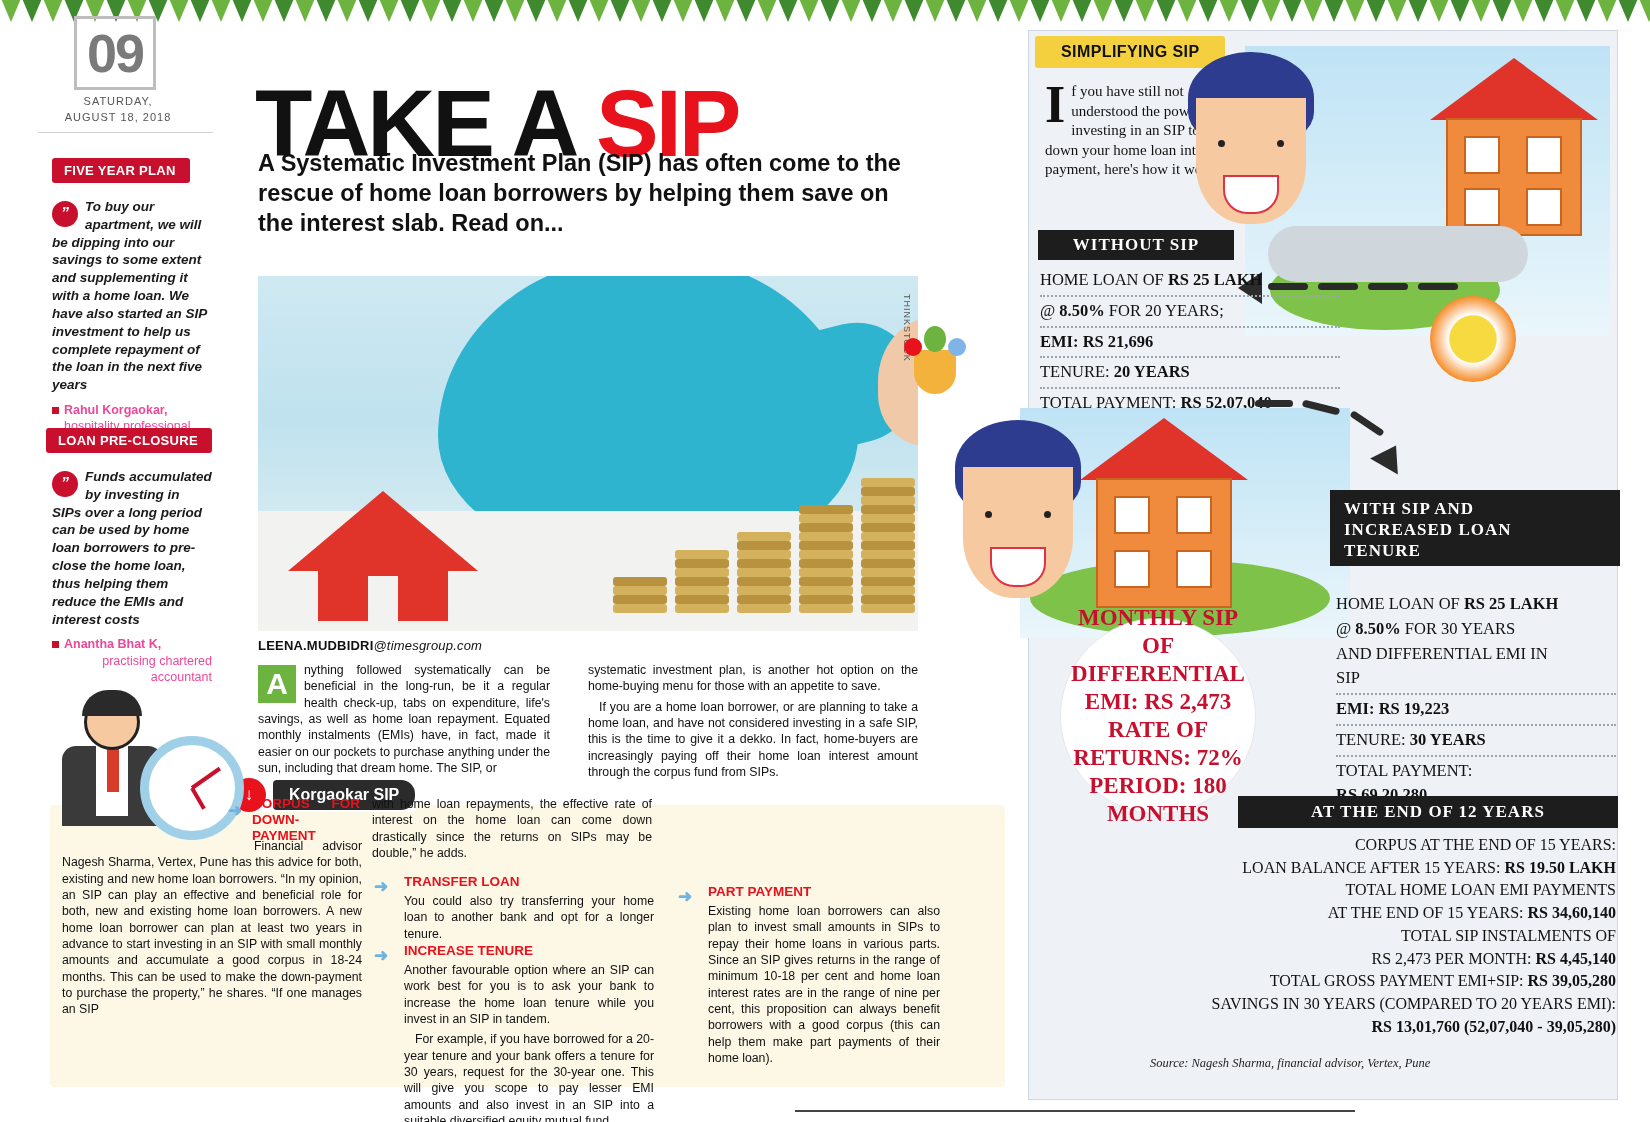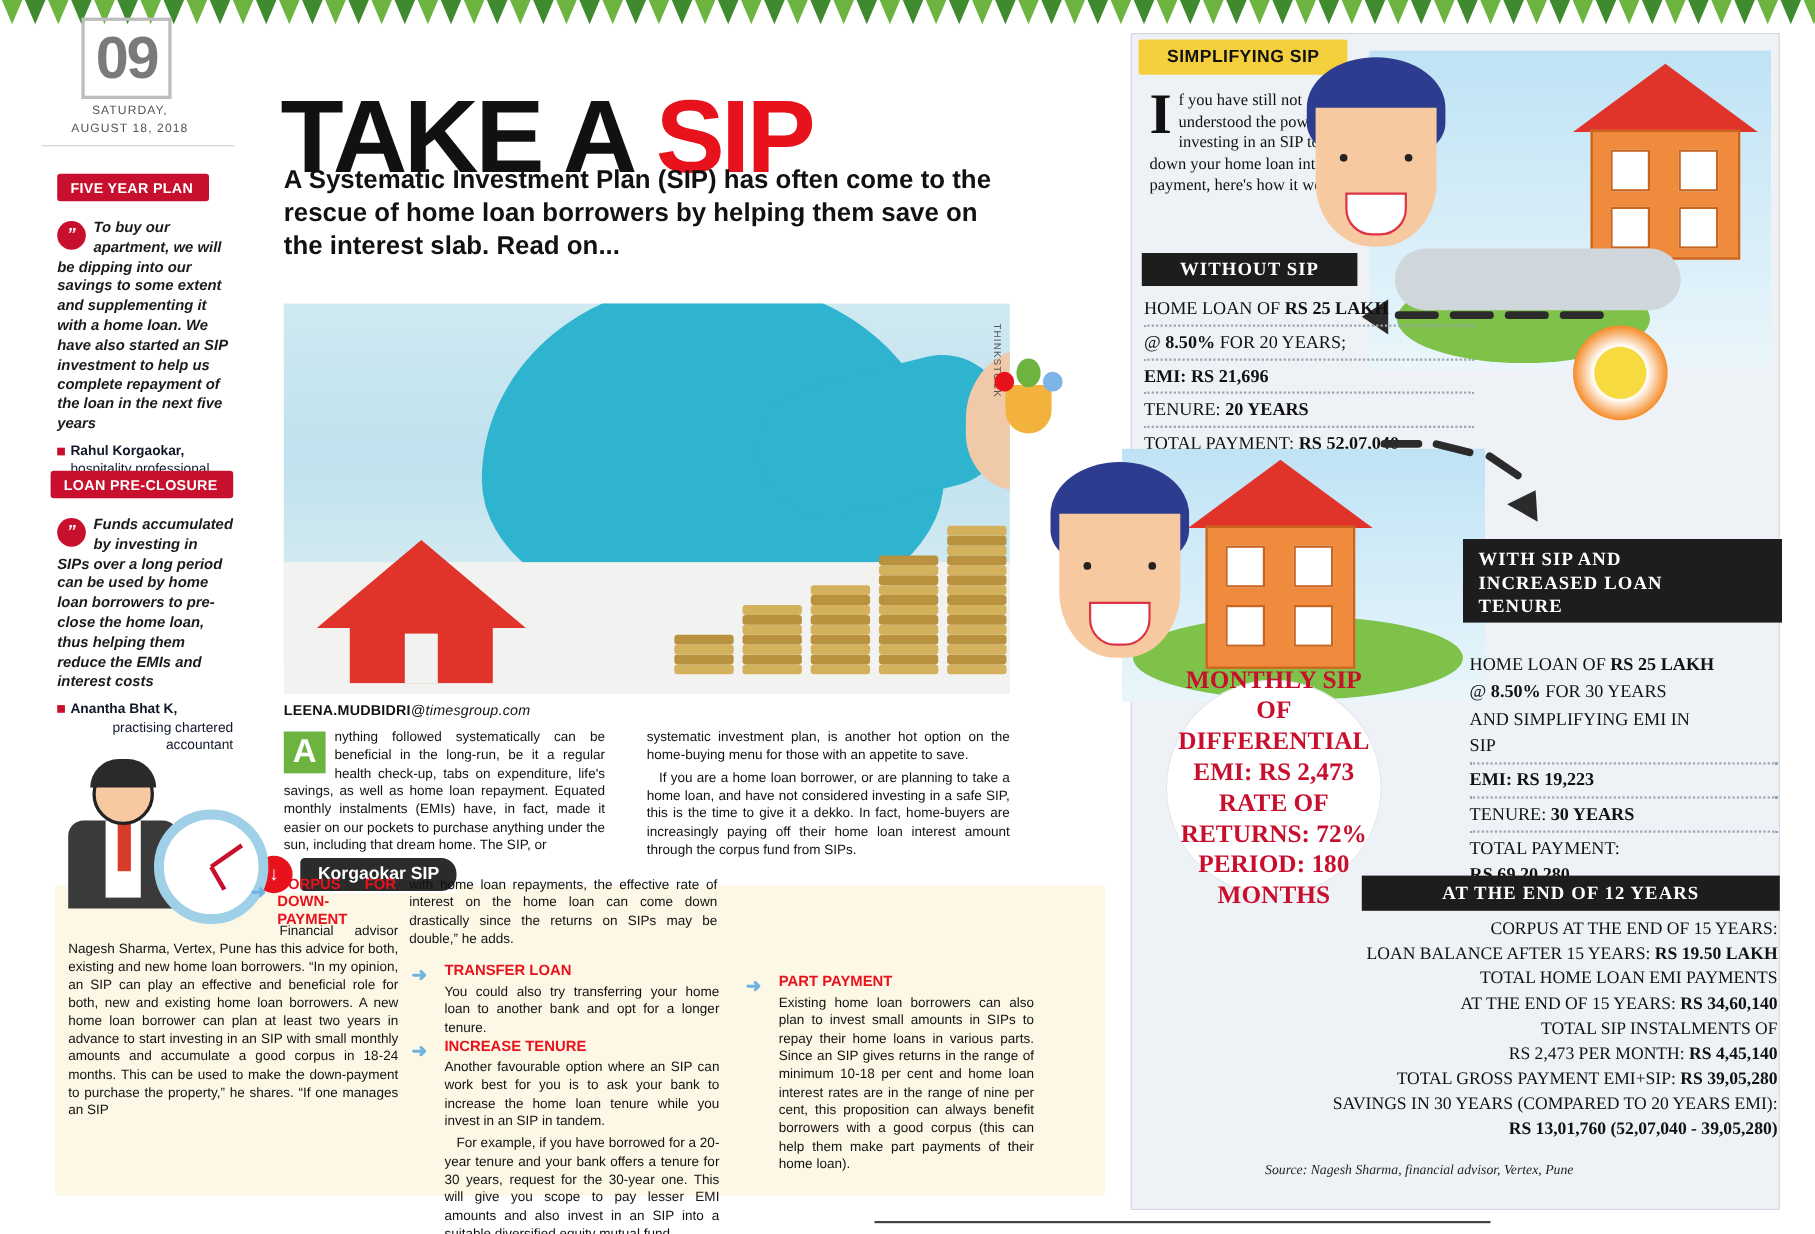--- a/index.html
+++ b/index.html
@@ -19,21 +19,21 @@
   .rail{position:absolute;left:0;top:0;width:232px;height:1122px;}
   .page-num-box{position:absolute;left:74px;top:16px;width:82px;height:74px;border:3px solid #bdbdbd;display:flex;align-items:center;justify-content:center;}
   .page-num{font-size:54px;font-weight:bold;color:#7a7a7a;letter-spacing:-2px;font-family:"Liberation Sans",sans-serif;}
   .dateline{position:absolute;left:48px;top:94px;width:140px;text-align:center;font-size:11px;letter-spacing:1px;color:#555;line-height:1.45;}
   .rail-divider{position:absolute;left:38px;top:132px;width:175px;height:1px;background:#d2d2d2;}
 
   .tag{display:inline-block;background:#c8102e;color:#fff;font-size:13px;font-weight:bold;padding:5px 14px 5px 12px;border-radius:3px;letter-spacing:.3px;}
   .tag-wrap{position:absolute;}
   .quote-mark{width:26px;height:26px;border-radius:50%;background:#c8102e;color:#fff;font-size:16px;font-weight:bold;display:inline-flex;align-items:center;justify-content:center;font-style:italic;float:left;margin:3px 7px 2px 0;}
   .quote-body{font-size:13.5px;line-height:1.32;font-style:italic;font-weight:bold;color:#1a1a1a;}
-  .attrib{font-size:12.5px;line-height:1.3;margin-top:8px;color:#0f172a;}
+  .attrib{font-size:12.5px;line-height:1.3;margin-top:8px;color:#ec4899;}
   .attrib .nm{font-weight:bold;}
   .sq{display:inline-block;width:7px;height:7px;background:#c8102e;margin-right:5px;}
 
   
   .headline{position:absolute;left:255px;top:18px;font-size:94px;font-weight:bold;letter-spacing:-3px;line-height:.92;font-family:"Liberation Sans",sans-serif;}
   .headline .red{color:#e8121d;}
   .standfirst{position:absolute;left:258px;top:148px;width:660px;font-size:23.5px;font-weight:bold;line-height:1.28;color:#111;}
 
   
   .photo{position:absolute;left:258px;top:276px;width:660px;height:355px;background:linear-gradient(180deg,#cfe9f2 0%,#bfe2ee 40%,#e9f2f5 100%);overflow:hidden;}
@@ -426,21 +426,21 @@
 <div class="arrow-dark" style="left:1378px;top:440px;border-left:none;border-right:24px solid #2b2b2b;transform:rotate(120deg);"></div>
 
 <div class="blackbar" style="position:absolute;left:1330px;top:490px;width:290px;height:76px;padding:8px 0 0 14px;text-align:left;font-size:17px;line-height:1.24;">
   <div>WITH SIP AND</div>
   <div>INCREASED LOAN</div>
   <div>TENURE</div>
 </div>
 <div class="factlist" style="position:absolute;left:1336px;top:592px;width:280px;">
   <div><span>HOME LOAN OF </span><b>RS 25 LAKH</b></div>
   <div><span>@ </span><b>8.50%</b><span> FOR  30 YEARS</span></div>
-  <div><span>AND SIMPLIFYING EMI IN</span></div>
+  <div><span>AND DIFFERENTIAL EMI IN</span></div>
   <div><span>SIP</span></div>
   <div class="dotrule"></div>
   <div><b>EMI: </b><b>RS 19,223</b></div>
   <div class="dotrule"></div>
   <div><span>TENURE: </span><b>30 YEARS</b></div>
   <div class="dotrule"></div>
   <div><span>TOTAL PAYMENT:</span></div>
   <div><b>RS 69,20,280</b></div>
   <div class="dotrule"></div>
 </div>

